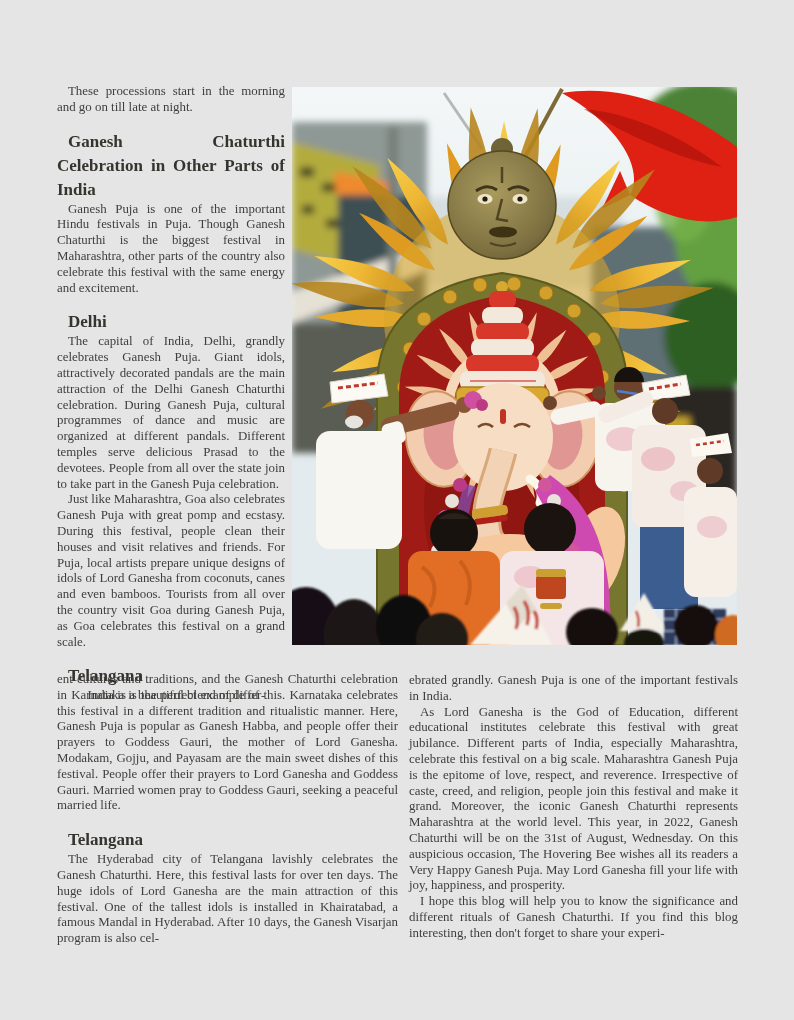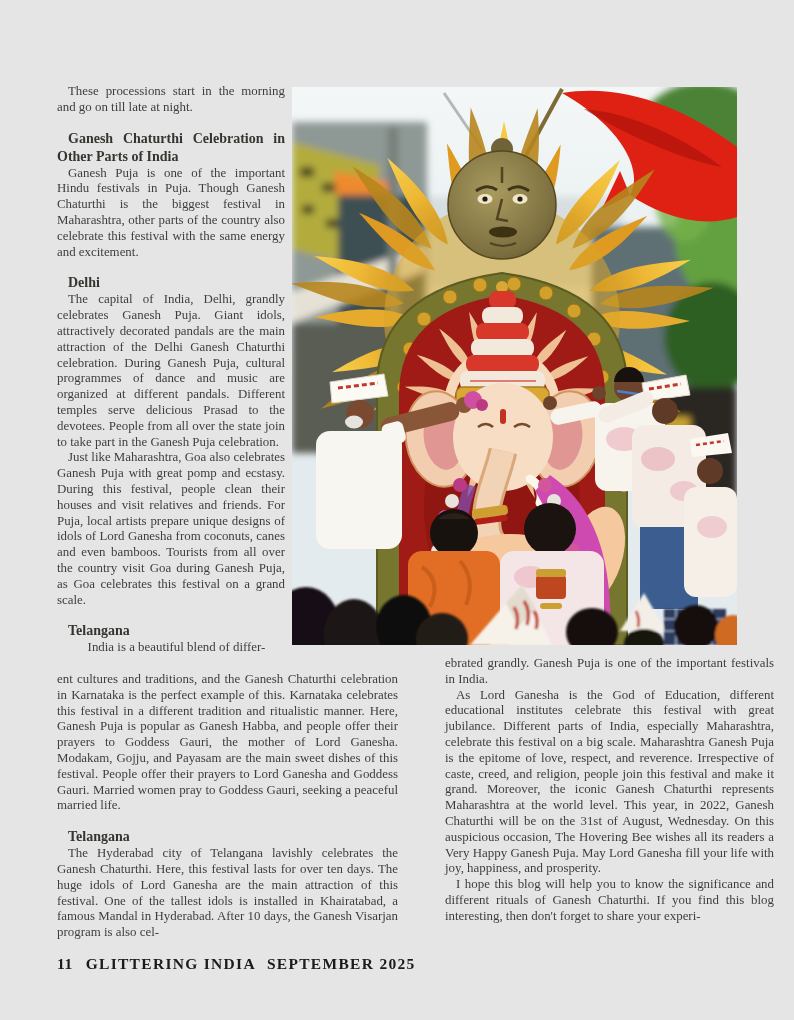--- a/index.html
+++ b/index.html
@@ -3,25 +3,25 @@
 <meta charset="utf-8">
 <style>
   html,body{margin:0;padding:0;background:#ffffff;}
   .page{
     position:relative;width:794px;height:1020px;background:#e5e5e5;
     font-family:"Liberation Serif","DejaVu Serif",serif;color:#3f3e3c;overflow:hidden;
   }
   .col{position:absolute;text-align:justify;font-size:12.9px;line-height:15.8px;}
   .col-narrow{left:57px;top:84px;width:228px;}
   .col-wideleft{left:57px;top:672px;width:341px;}
-  .col-right{left:409px;top:656px;width:329px;margin-left:36px;}
+  .col-right{left:409px;top:673px;width:329px;}
   .col p{margin:0;}
   .indent{text-indent:11px;}
   .sect-heading{
-    font-size:14px;line-height:18px;margin:14px 0 0;color:#35342f;
+    font-size:17px;line-height:24px;margin:14px 0 0;color:#35342f;
     font-weight:bold;text-indent:11px;text-align:justify;
   }
   .first-heading{margin-top:14px;}
   .mt{margin-top:14px;}
   .hyph-line{text-align:center;}
   .photo{
     position:absolute;left:292px;top:87px;width:445px;height:558px;
     overflow:hidden;background:#e4ebee;
   }
   .photo svg{display:block;}
@@ -337,17 +337,14 @@
         <path d="M344,524 q4,8 2,16" fill="none" stroke="#c03427" stroke-width="2.6"></path>
         <ellipse cx="352" cy="556" rx="20" ry="14" fill="#191210"></ellipse>
         <rect x="372" y="522" width="62" height="36" fill="#2e3a5c"></rect>
         <path d="M372,532 h62 M372,544 h62 M384,522 v36 M402,522 v36 M420,522 v36" stroke="#9fb3d0" stroke-width="2" opacity="0.7"></path>
         <ellipse cx="404" cy="540" rx="22" ry="22" fill="#120d0c"></ellipse>
         <ellipse cx="441" cy="548" rx="18" ry="20" fill="#cf6a20"></ellipse>
       </g>
     </svg>
   </div>
 
-  <div class="footer">
-    <span class="pgnum">11</span><span class="mag">GLITTERING INDIA</span><span>SEPTEMBER 2025</span>
-  </div>
 
 </div>
 
 </body></html>

